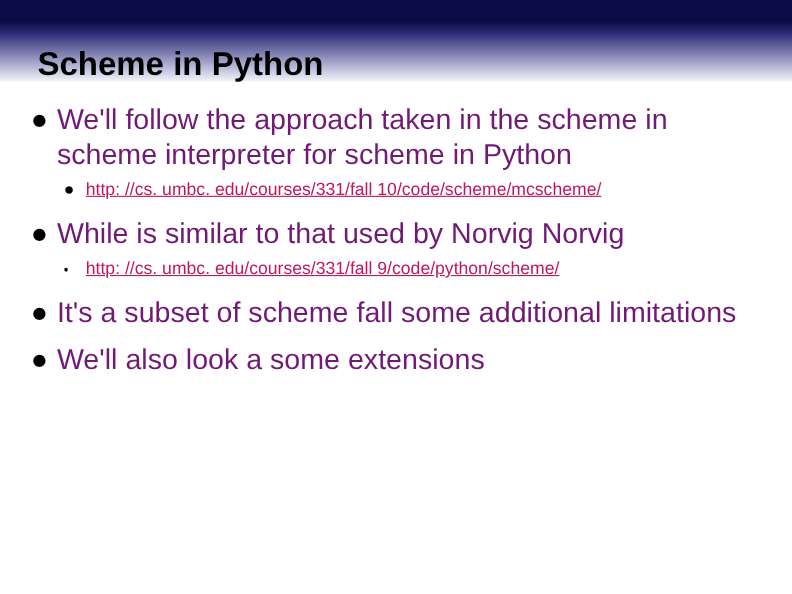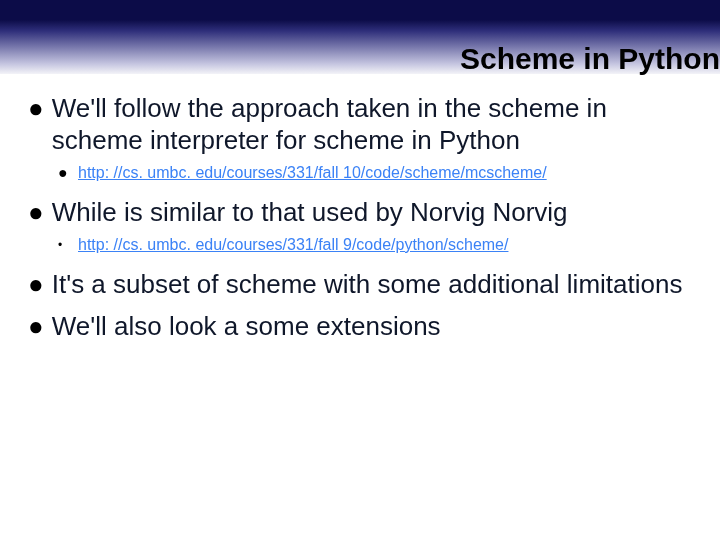--- a/index.html
+++ b/index.html
@@ -20,21 +20,21 @@
   .l1 .bullet {
     font-size: 26px;
     line-height: 32px;
     color: #000;
     margin-right: 8px;
     min-width: 14px;
   }
   .l1 .text {
     font-size: 26px;
     line-height: 32px;
-    color: #0f172a;
+    color: #701a75;
     flex: 1;
   }
   .l2 {
     display: flex;
     margin-left: 30px;
     margin-top: 6px;
     margin-bottom: 12px;
   }
   .l2 .bullet {
     font-size: 16px;
@@ -46,39 +46,39 @@
   .l2 .hollow {
     font-size: 12px;
     line-height: 22px;
     color: #000;
     margin-right: 10px;
     min-width: 10px;
   }
   .l2 .link {
     font-size: 16px;
     line-height: 22px;
-    color: #3b82f6;
+    color: #be185d;
     text-decoration: underline;
     flex: 1;
     word-break: break-all;
   }
   .spacer-sm { height: 6px; }
   .title-region {
     width: 100%;
   }
   .title-top {
     height: 20px;
     background: #0c0c48;
   }
   .title-fade {
     height: 54px;
     background: linear-gradient(to bottom, #0c0c48 0%, #2e2e7a 20%, #c2c2de 80%, #f3f3f8 100%);
     display: flex;
     align-items: center;
-    justify-content: flex-end;
+    justify-content: flex-start;
     padding-left: 34px;
   }
   .title-fade span {
     font-weight: bold;
     font-size: 30px;
     color: #000;
     position: relative;
     top: 12px;
   }
 </style>
@@ -109,21 +109,21 @@
     <div class="text">While is similar to that used by Norvig Norvig</div>
   </div>
 
   <div class="l2">
     <div class="hollow">•</div>
     <a class="link" href="#">http: //cs. umbc. edu/courses/331/fall 9/code/python/scheme/</a>
   </div>
 
   <div class="l1">
     <div class="bullet">●</div>
-    <div class="text">It's a subset of scheme with some additional limitations</div>
+    <div class="text">It's a subset of scheme fall some additional limitations</div>
   </div>
 
   <div class="spacer-sm"></div>
 
   <div class="l1">
     <div class="bullet">●</div>
     <div class="text">We'll also look a some extensions</div>
   </div>
 
 </div>

